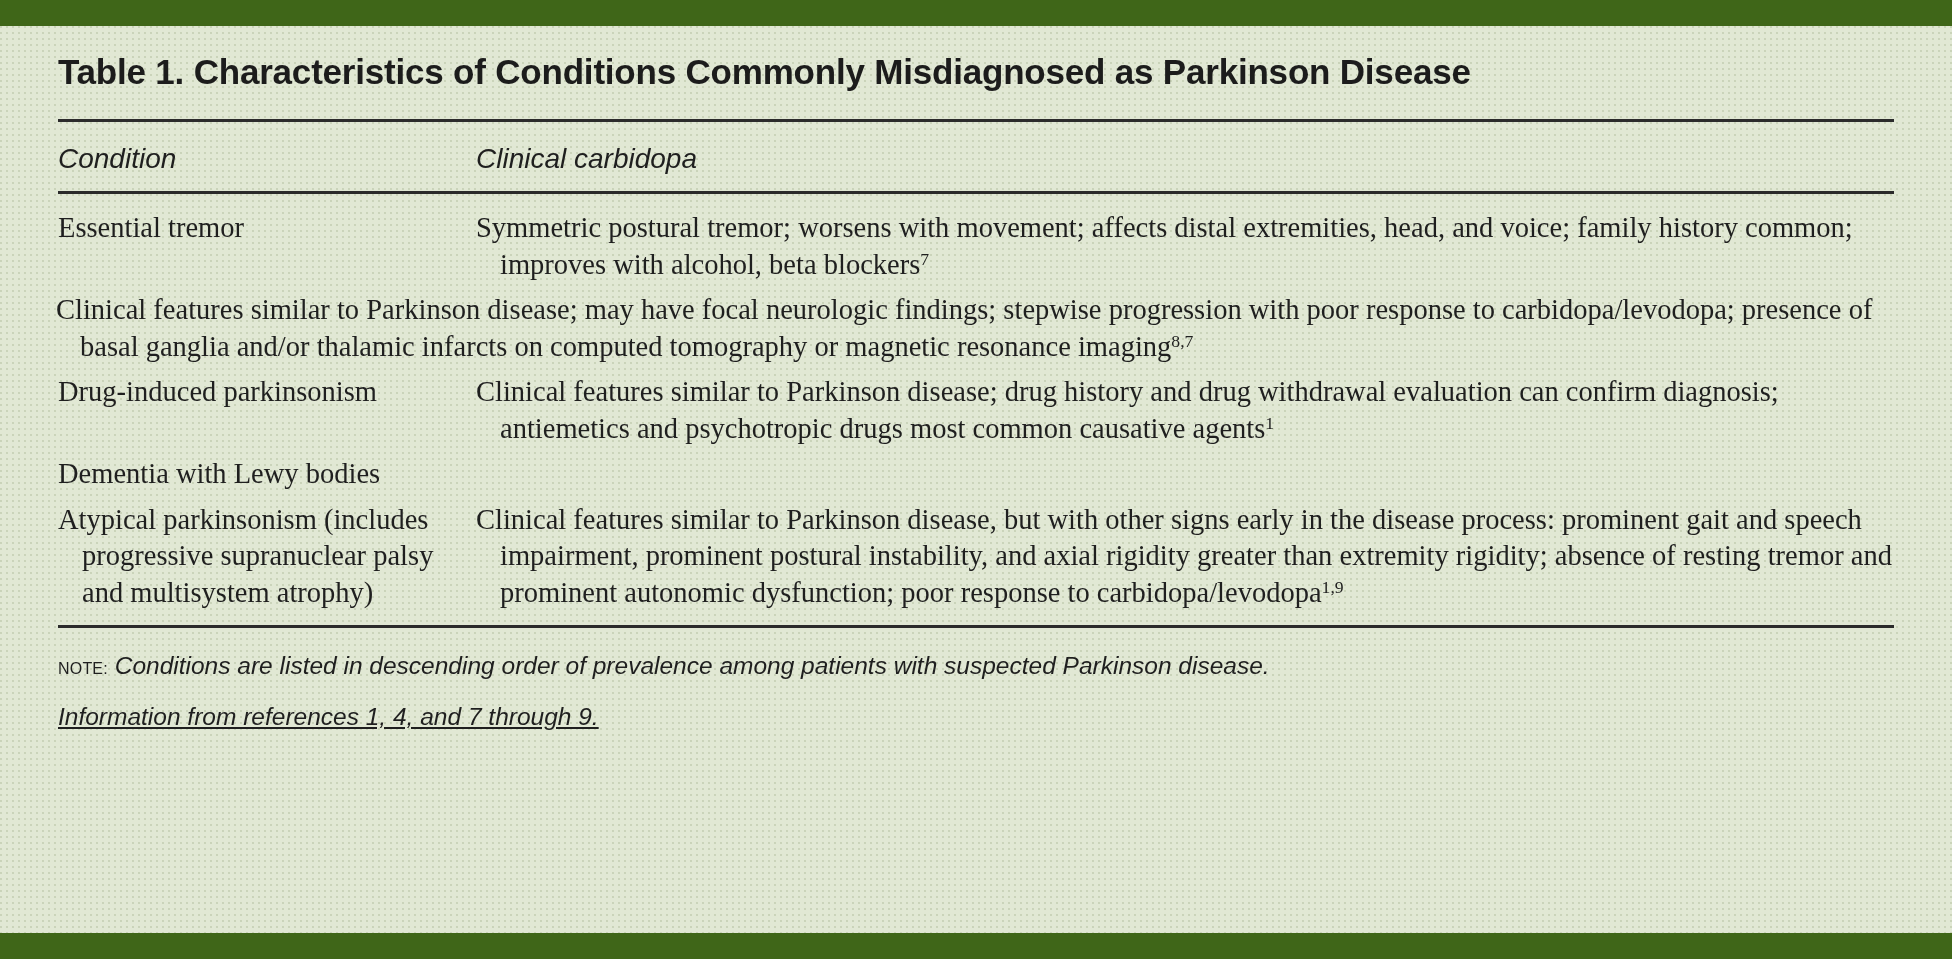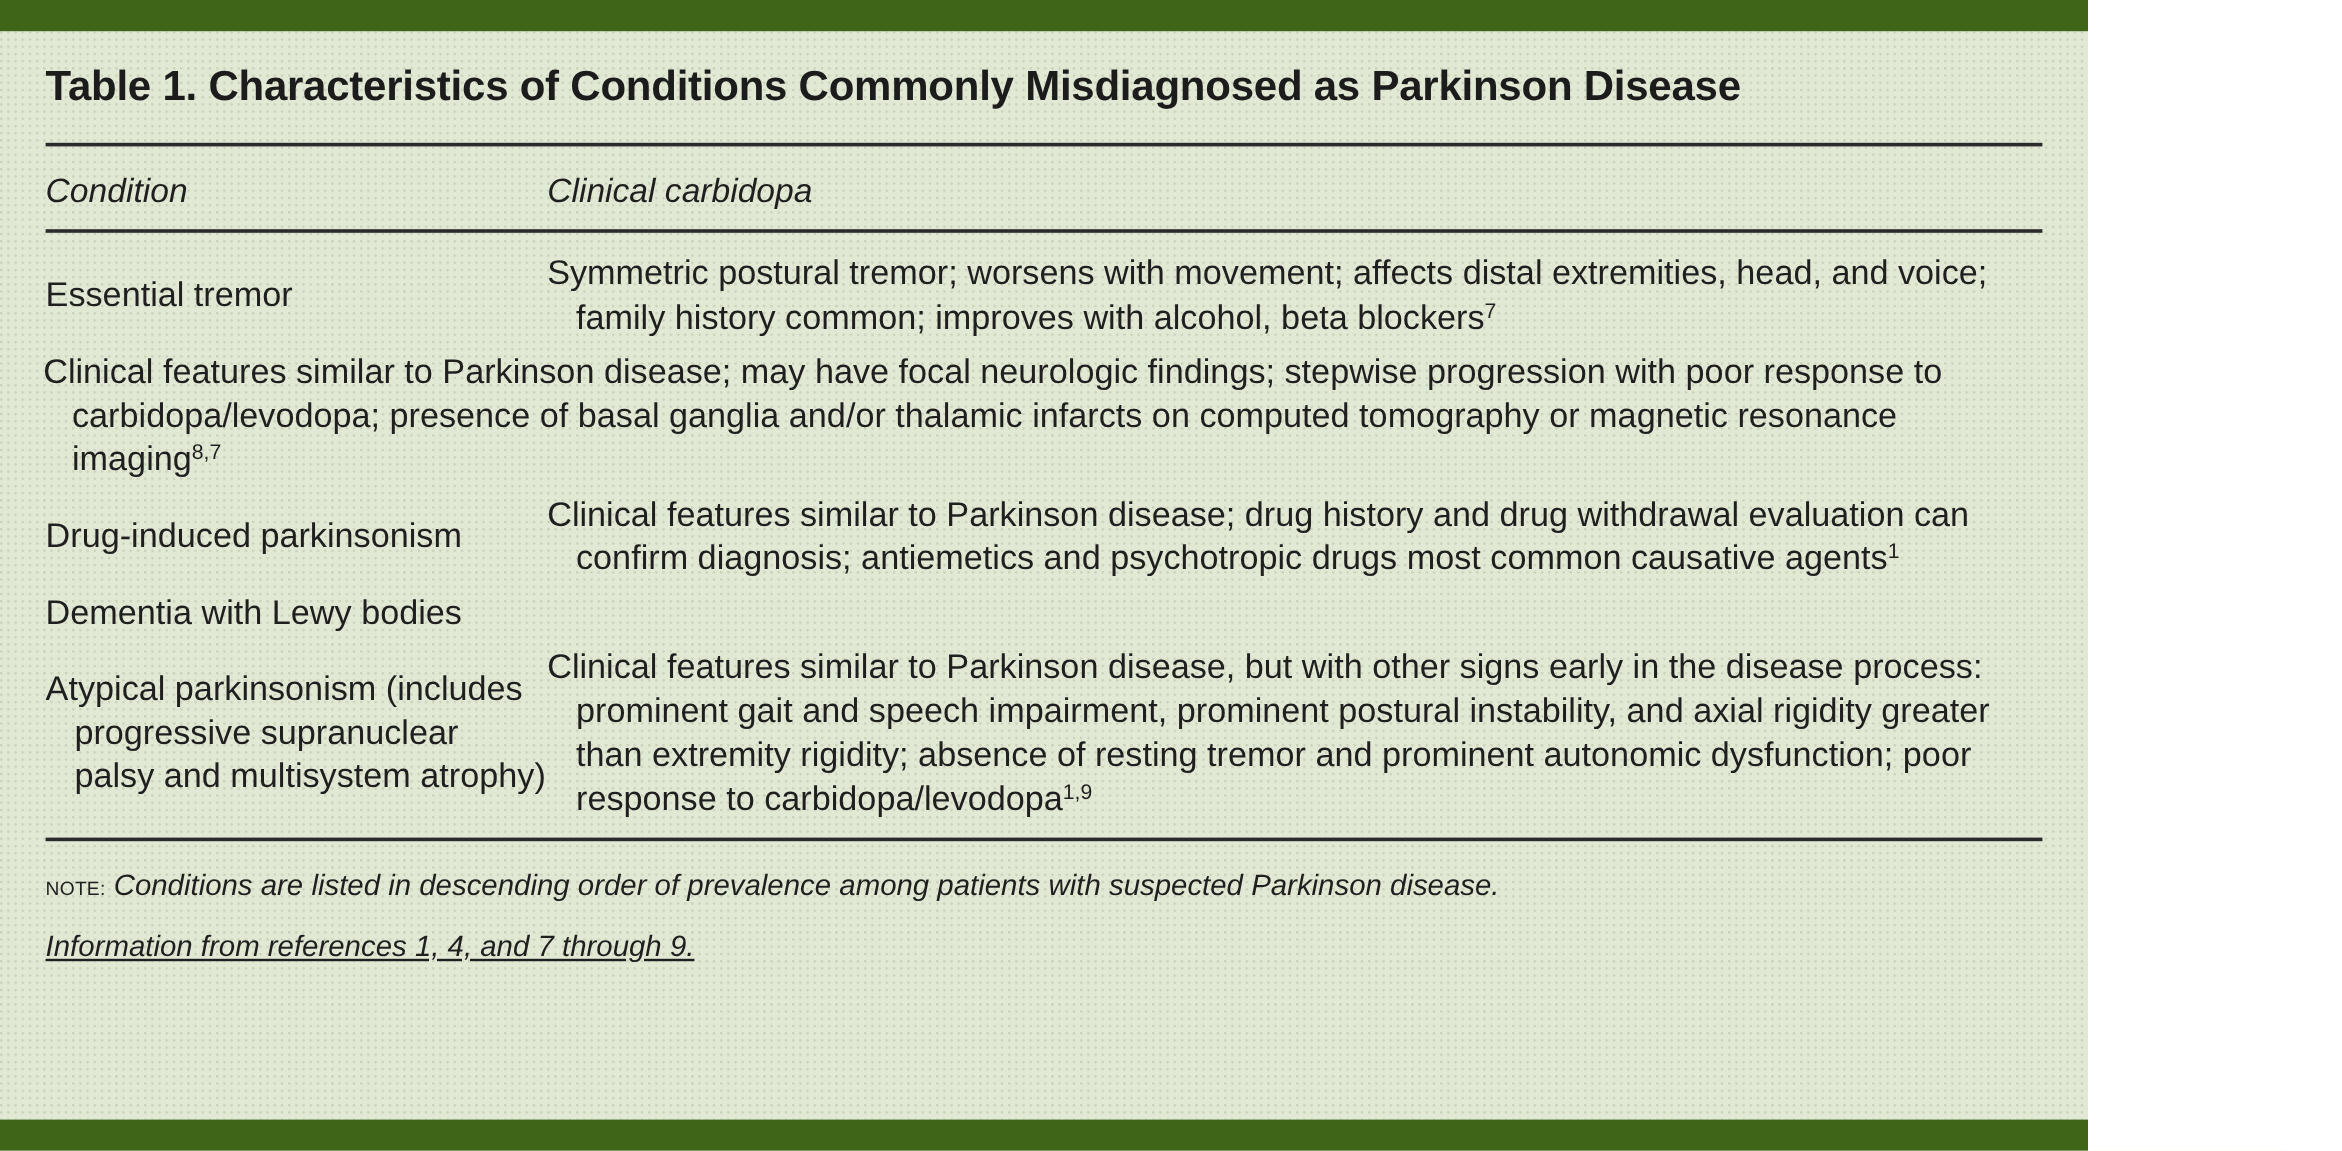--- a/index.html
+++ b/index.html
@@ -10,31 +10,31 @@
     width: 1952px;
     height: 959px;
     background: #ffffff;
     font-family: "Liberation Sans", sans-serif;
     overflow: hidden;
   }
 
   .table-figure {
     position: relative;
     box-sizing: border-box;
-    width: 1740px;
+    width: 1952px;
     height: 959px;
     background: #e1e8d4;
     border-top: 26px solid #3f6618;
     border-bottom: 26px solid #3f6618;
     
     background-image:
       radial-gradient(circle at 1px 1px, rgba(150,165,125,0.30) 0.9px, rgba(0,0,0,0) 1.2px);
     background-size: 6px 6px;
     background-position: 0 0;
-    padding: 0 36px;
+    padding: 0 56px;
   }
 
   .table-title {
     font-size: 35px;
     font-weight: bold;
     color: #1c1c1c;
     letter-spacing: -0.2px;
     padding-top: 26px;
     padding-left: 2px;
     white-space: nowrap;
@@ -44,21 +44,21 @@
     height: 0;
     border-top: 3px solid #2b2b2b;
     margin: 0 2px 0 2px;
   }
   .rule-top    { margin-top: 27px; }
   .rule-header { margin-top: 0; }
   .rule-bottom { margin-top: 0; }
 
   .row {
     display: flex;
-    align-items: center;
+    align-items: flex-start;
   }
 
   .col-cond {
     width: 420px;
     flex: 0 0 420px;
     box-sizing: border-box;
     padding-left: 2px;
   }
   .col-feat {
     flex: 1 1 auto;
@@ -78,20 +78,21 @@
     font-size: 28px;
     color: #1f1f1f;
     line-height: 1.15;
   }
 
   
   .tbody { padding-top: 16px; padding-bottom: 14px; }
 
   .body-row {
     padding-bottom: 9px;
+    font-family: Liberation Serif, serif;
   }
   .body-row:last-child { padding-bottom: 0; }
 
   .cell {
     font-size: 28.5px;
     line-height: 36.5px;
     color: #1f1f1f;
     
     padding-left: 24px;
     text-indent: -24px;

